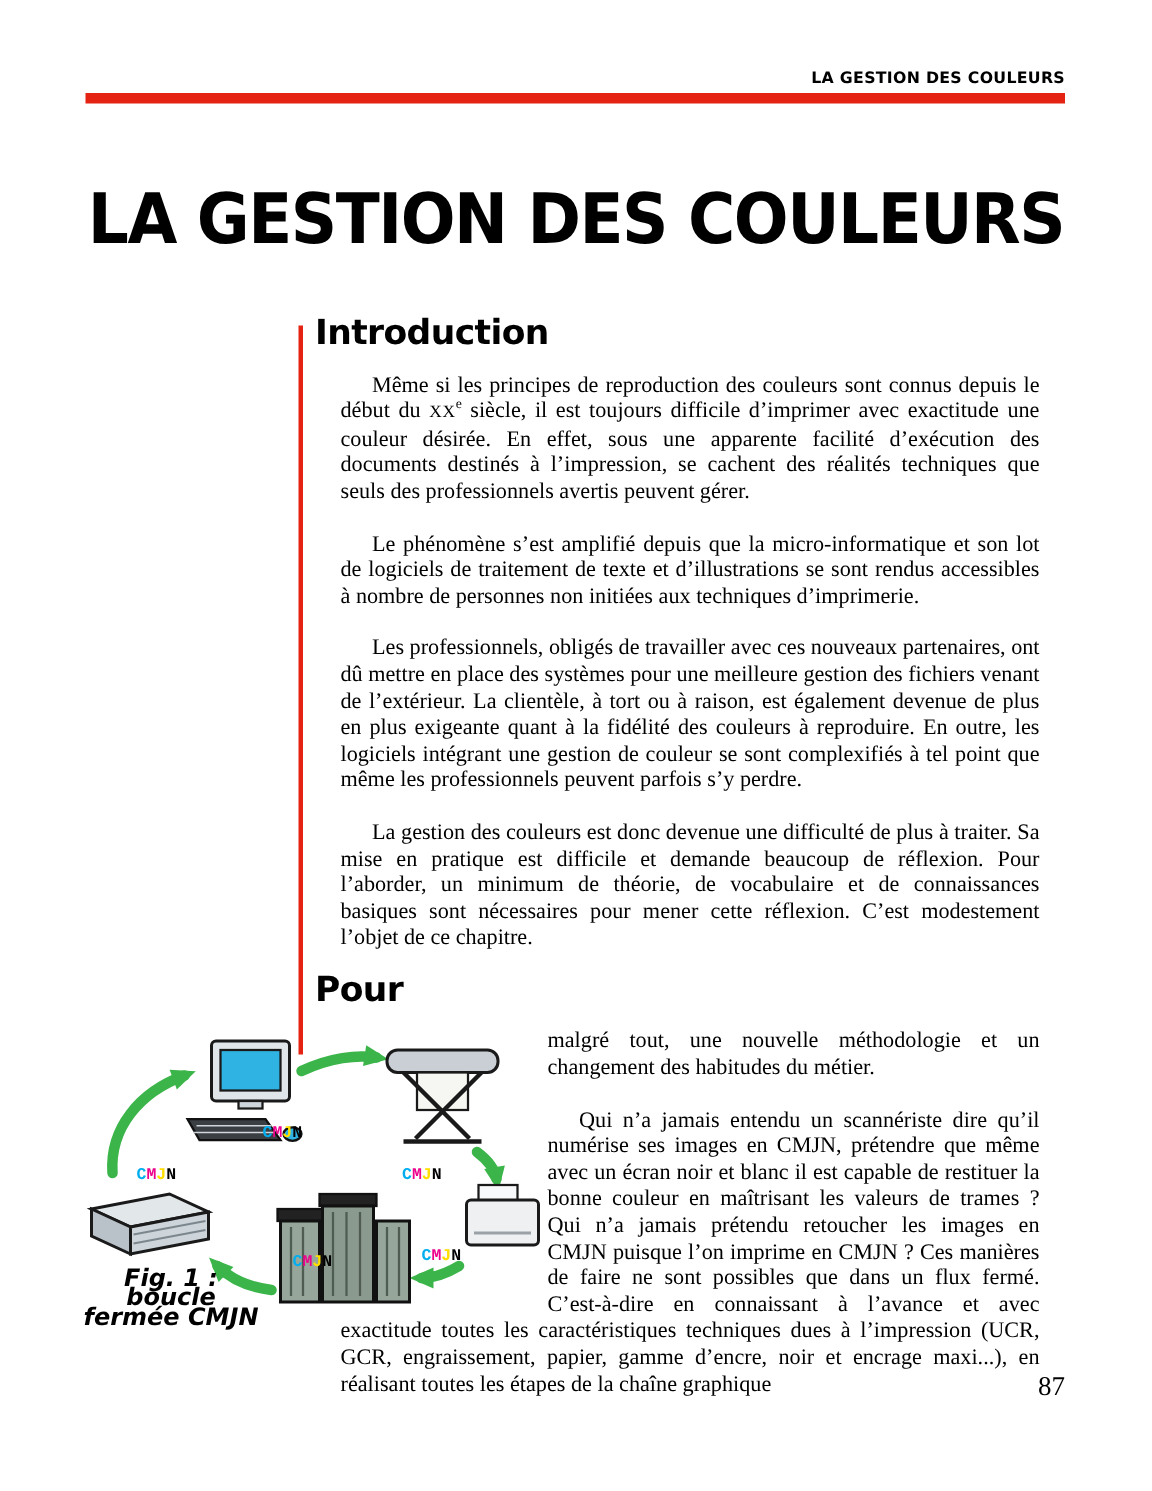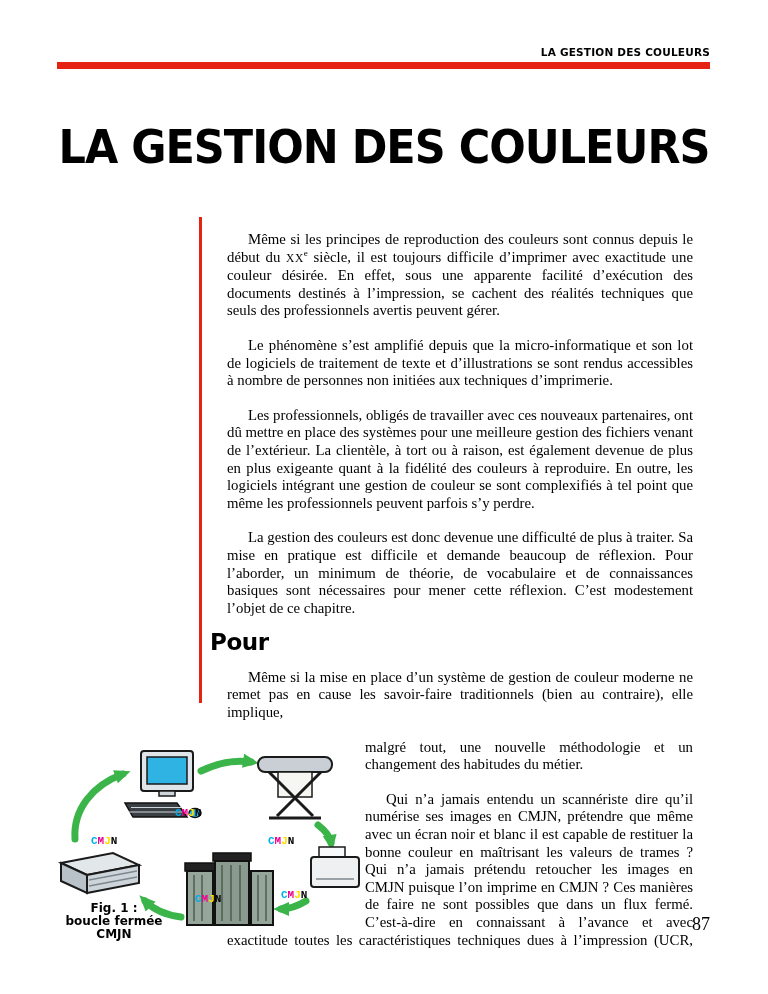--- a/index.html
+++ b/index.html
@@ -31,47 +31,47 @@
 
   .figure { float:left; width:300px; height:190px; margin:2px 10px 0 -155px; position:relative; }
   .figure svg { position:absolute; left:0; top:0; overflow:visible; }
   .cmjn { position:absolute; font-family:Liberation Mono, monospace; font-weight:bold; font-size:11px; white-space:nowrap; }
   .cmjn.l1 { left:120px; top:64px; }
   .cmjn.l2 { left:213px; top:92px; }
   .cmjn.l3 { left:36px;  top:92px; }
   .cmjn.l4 { left:140px; top:150px; }
   .cmjn.l5 { left:226px; top:146px; }
   .caption { position:absolute; left:0; top:161px; width:118px; text-align:center;
-    font-family:"DejaVu Sans", sans-serif; font-weight:bold; font-size:12px; line-height:13px; }
+    font-family:"DejaVu Sans", sans-serif; font-weight:bold; font-size:16px; line-height:13px;font-style:italic; }
 
   .page-number { position:absolute; top:914px; right:58px; font-size:18px; }
 </style>
 </head>
 <body>
 
 <div class="page">
 
   <div class="running-header">LA GESTION DES COULEURS</div>
   <div class="red-rule"></div>
 
   <h1 class="main-title">LA GESTION DES COULEURS</h1>
 
   <div class="section-rule"></div>
 
   <div class="content">
 
+    <h2>Introduction</h2>
 
     <p><span>Même si les principes de reproduction des couleurs sont connus depuis le début du </span><span class="sc">XX</span><sup>e</sup><span> siècle, il est toujours difficile d’imprimer avec exactitude une couleur désirée. En effet, sous une apparente facilité d’exécution des documents destinés à l’impression, se cachent des réalités techniques que seuls des professionnels avertis peuvent gérer.</span></p>
     <p>Le phénomène s’est amplifié depuis que la micro-informatique et son lot de logiciels de traitement de texte et d’illustrations se sont rendus accessibles à nombre de personnes non initiées aux techniques d’imprimerie.</p>
     <p>Les professionnels, obligés de travailler avec ces nouveaux partenaires, ont dû mettre en place des systèmes pour une meilleure gestion des fichiers venant de l’extérieur. La clientèle, à tort ou à raison, est également devenue de plus en plus exigeante quant à la fidélité des couleurs à reproduire. En outre, les logiciels intégrant une gestion de couleur se sont complexifiés à tel point que même les professionnels peuvent parfois s’y perdre.</p>
     <p>La gestion des couleurs est donc devenue une difficulté de plus à traiter.  Sa mise en pratique est difficile et demande beaucoup de réflexion. Pour l’aborder, un minimum de théorie, de vocabulaire et de connaissances basiques sont nécessaires pour mener cette réflexion. C’est modestement l’objet de ce chapitre.</p>
 
     <h2 class="flux">Pour</h2>
 
-    <p>Même si la mise en place d’un système de gestion de couleur moderne ne remet pas en cause les savoir-faire traditionnels (bien au contraire), elle implique,</p>
 
     <div class="figure">
       <svg width="300" height="190" viewBox="0 0 300 190">
         <defs>
           <marker id="ah" markerUnits="userSpaceOnUse" markerWidth="20" markerHeight="20" refX="10" refY="10" orient="auto">
             <path d="M2,3 L18,10 L2,17 z" style="fill:var(--green)"></path>
           </marker>
         </defs>
 
         <g fill="none" stroke-linecap="round">

